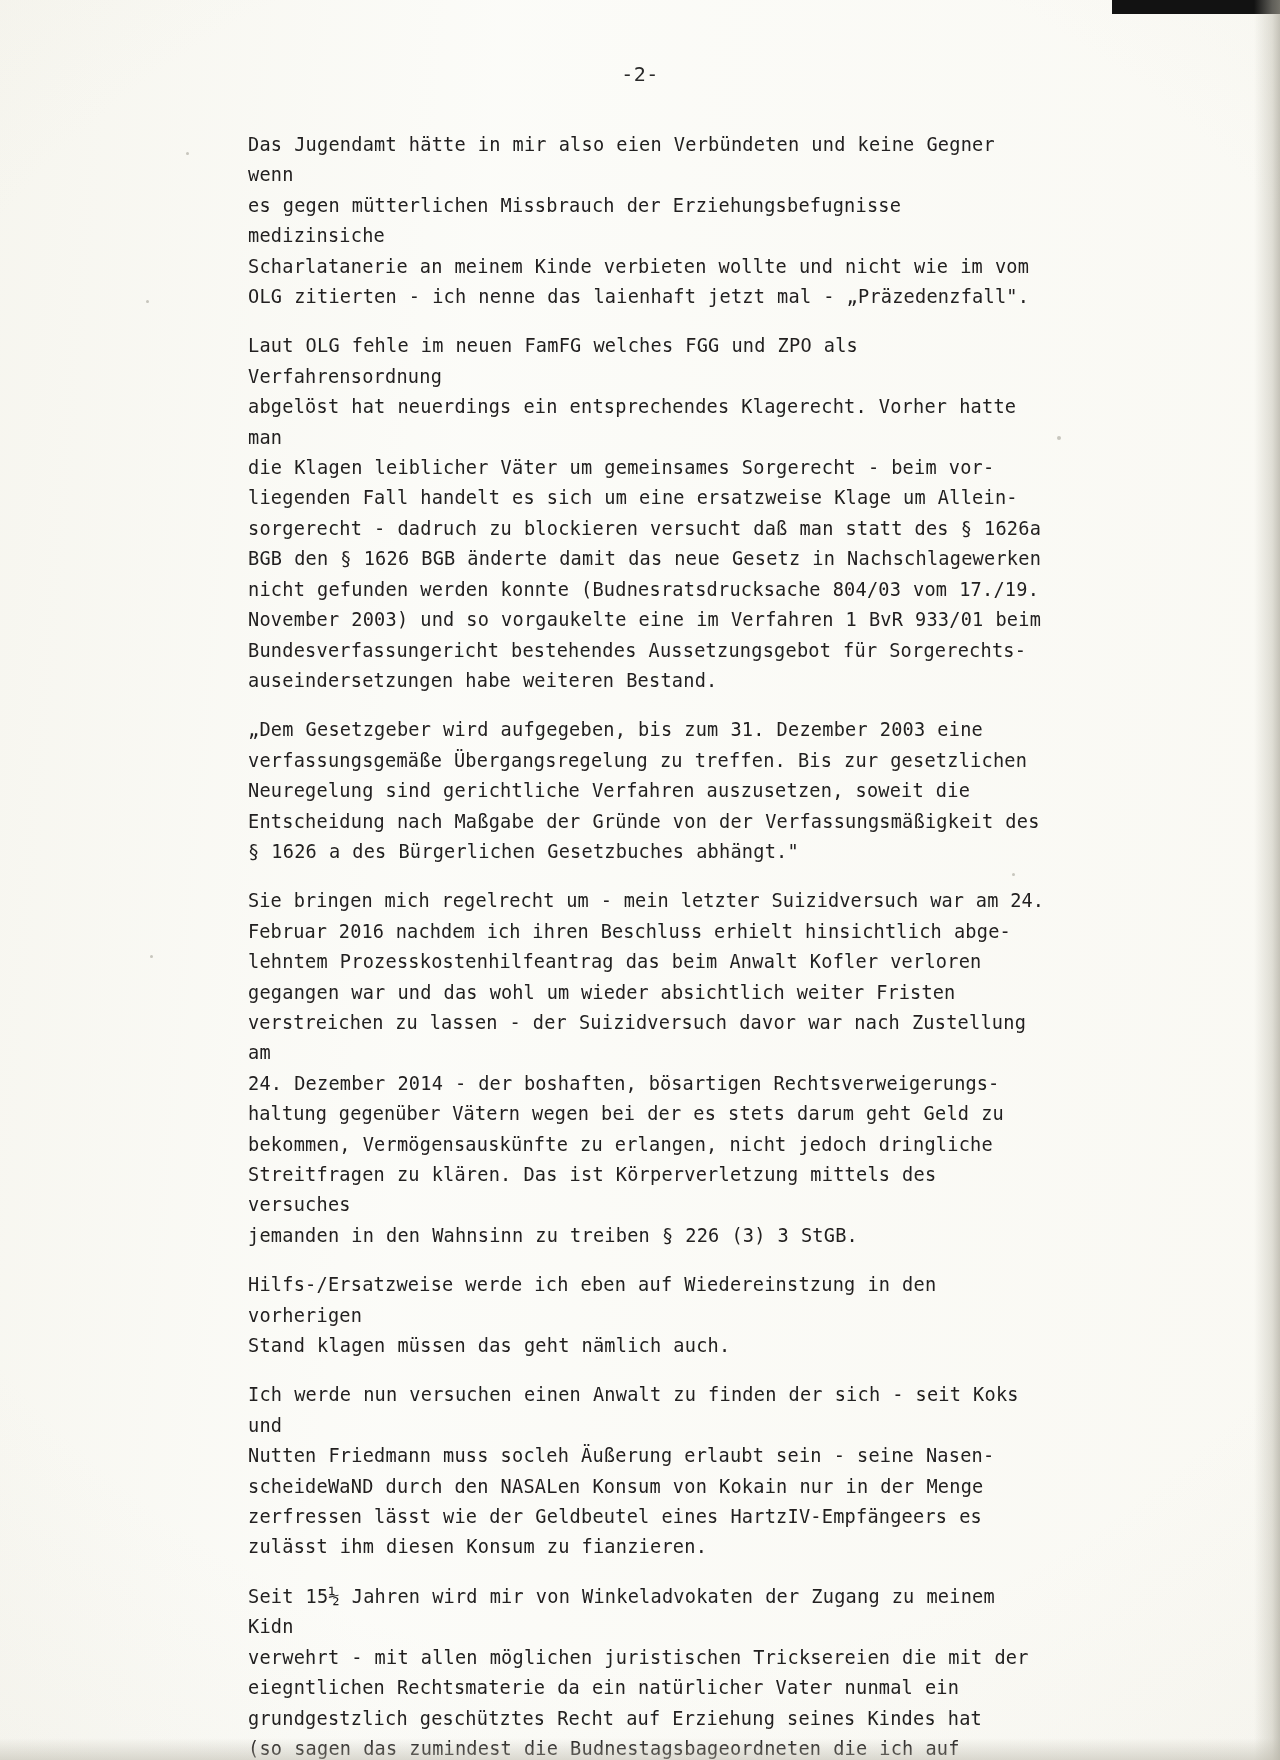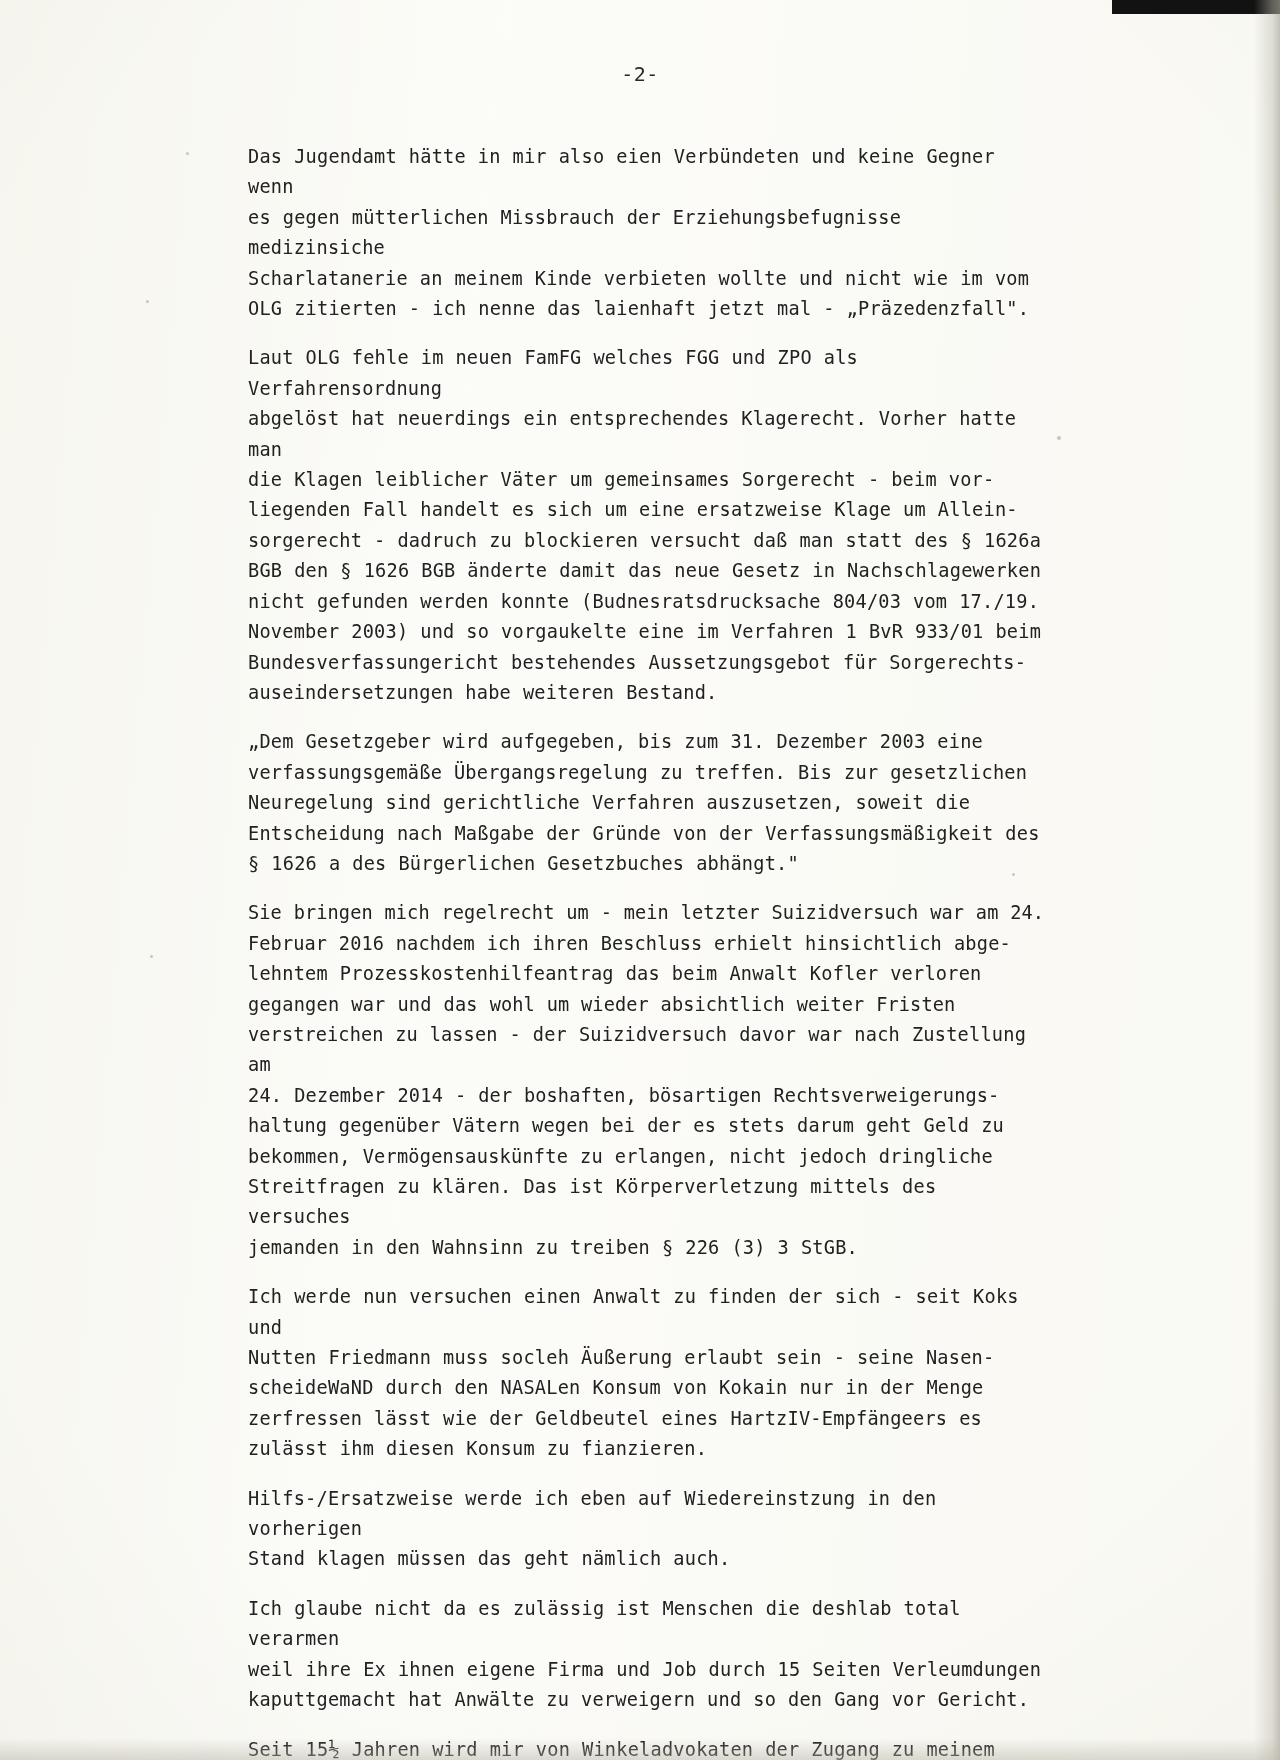--- a/index.html
+++ b/index.html
@@ -69,21 +69,21 @@
   p.para {
     font-size: 18.6px;
     line-height: 30.4px;
     color: #222020;
     margin: 0 0 19px 0;
     letter-spacing: 0.22px;
     white-space: pre-wrap;
     word-spacing: 0.5px;
   }
   p.para:first-of-type {
-    margin-top: 56px;
+    margin-top: 44px;
   }
   .b {
     font-weight: normal;
     letter-spacing: 0.1px;
   }
   .speck {
     position: absolute;
     background: rgba(150,147,135,0.5);
     border-radius: 50%;
     pointer-events: none;
@@ -135,32 +135,29 @@
 Februar 2016 nachdem ich ihren Beschluss erhielt</span><span> hinsichtlich abge-
 lehntem Prozesskostenhilfeantrag das beim Anwalt Kofler verloren
 gegangen war und das </span><span class="b">wohl um wieder absichtlich weiter Fristen
 verstreichen zu lassen</span><span> - der Suizidversuch davor war nach Zustellung am
 24. Dezember 2014 - </span><span class="b">der boshaften, bösartigen Rechtsverweigerungs-
 haltung gegenüber Vätern</span><span> wegen bei der es stets darum geht Geld zu
 bekommen, Vermögensauskünfte zu erlangen, nicht jedoch dringliche
 Streitfragen zu klären. Das ist Körperverletzung mittels des versuches
 jemanden in den Wahnsinn zu treiben § 226 (3) 3 StGB.</span></p>
 
+      <p class="para">Hilfs-/Ersatzweise werde ich eben auf Wiedereinstzung in den vorherigen
+Stand klagen müssen das geht nämlich auch.</p>
+
       <p class="para">Ich werde nun versuchen einen Anwalt zu finden der sich - seit Koks und
 Nutten Friedmann muss socleh Äußerung erlaubt sein - seine Nasen-
 scheideWaND durch den NASALen Konsum von Kokain nur in der Menge
 zerfressen lässt wie der Geldbeutel eines HartzIV-Empfängeers es
 zulässt ihm diesen Konsum zu fianzieren.</p>
 
-      <p class="para">Hilfs-/Ersatzweise werde ich eben auf Wiedereinstzung in den vorherigen
-Stand klagen müssen das geht nämlich auch.</p>
-
-      <p class="para">Ich glaube nicht da es zulässig ist Menschen die deshlab total verarmen
-weil ihre Ex ihnen eigene Firma und Job durch 15 Seiten Verleumdungen
-kaputtgemacht hat Anwälte zu verweigern und so den Gang vor Gericht.</p>
 
       <p class="para">Seit 15½ Jahren wird mir von Winkeladvokaten der Zugang zu meinem Kidn
 verwehrt - mit allen möglichen juristischen Tricksereien die mit der
 eiegntlichen Rechtsmaterie da ein natürlicher Vater nunmal ein
 grundgestzlich geschütztes Recht auf Erziehung seines Kindes hat
 (so sagen das zumindest die Budnestagsbageordneten die ich auf
 Abgeordnetenwatch angeschrieben habe) nichts zu tun haben.</p>
 
     </div>
   </div>

